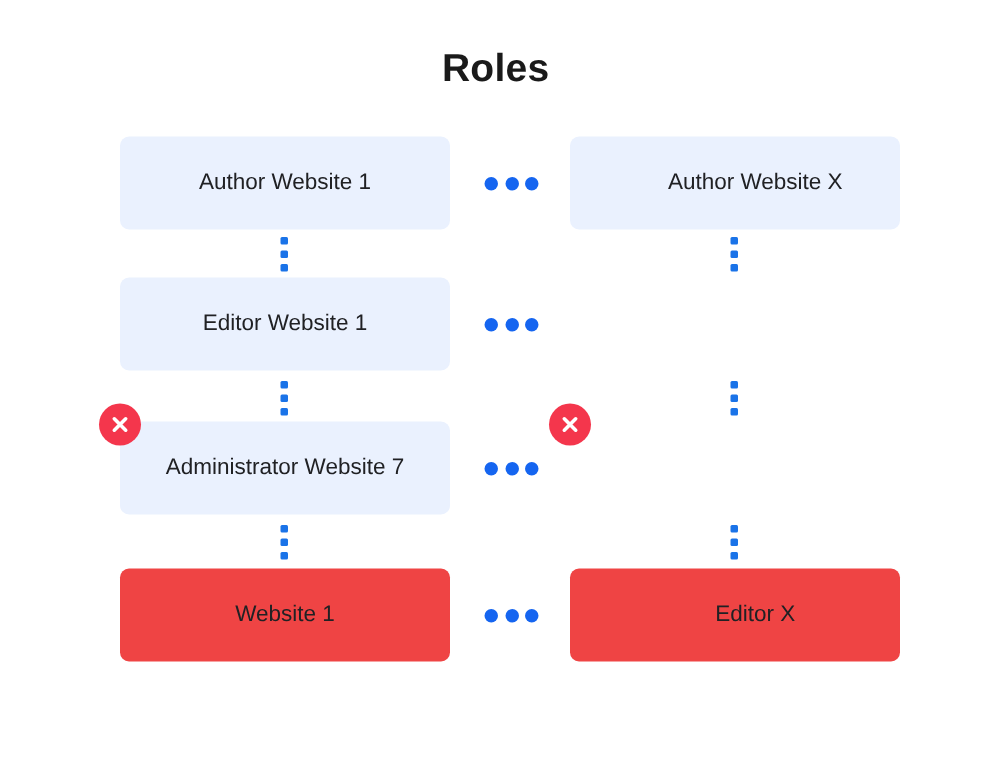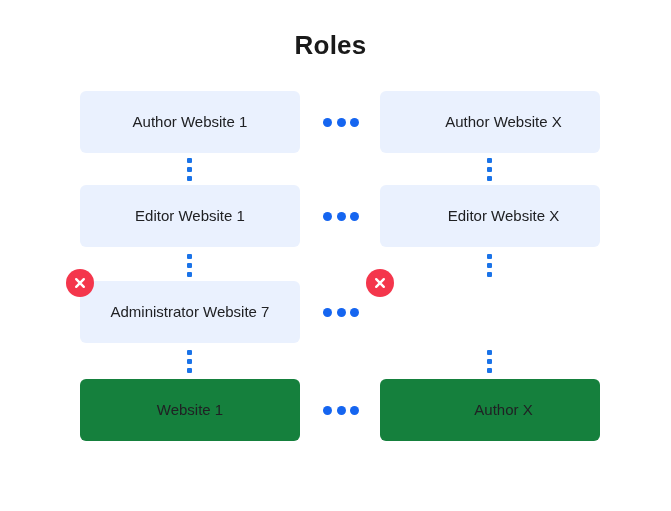--- a/index.html
+++ b/index.html
@@ -42,21 +42,21 @@
     width: 220px;
     height: 62px;
     border-radius: 6px;
     background: #eaf1fe;
     display: flex;
     align-items: center;
     justify-content: center;
     box-sizing: border-box;
   }
   .node-box.variant-strong {
-    background: #15803d;
+    background: #ef4444;
   }
   .node-label {
     font-size: 15px;
     color: #202124;
     font-weight: normal;
     line-height: 20px;
     text-align: right;
     white-space: nowrap;
   }
 
@@ -150,27 +150,24 @@
   </div>
 
   <div class="node-box col-left row-3 variant-strong">
     <span class="node-label">Website 1</span>
   </div>
 
   <div class="node-box col-right row-0">
     <span class="node-label">Author Website X</span>
   </div>
 
-  <div class="node-box col-right row-1">
-    <span class="node-label">Editor Website X</span>
-  </div>
 
 
   <div class="node-box col-right row-3 variant-strong">
-    <span class="node-label">Author X</span>
+    <span class="node-label">Editor X</span>
   </div>
 
   <div class="v-connector vc-left vc-0">
     <span class="vdot"></span>
     <span class="vdot"></span>
     <span class="vdot"></span>
   </div>
   <div class="v-connector vc-left vc-1">
     <span class="vdot"></span>
     <span class="vdot"></span>

